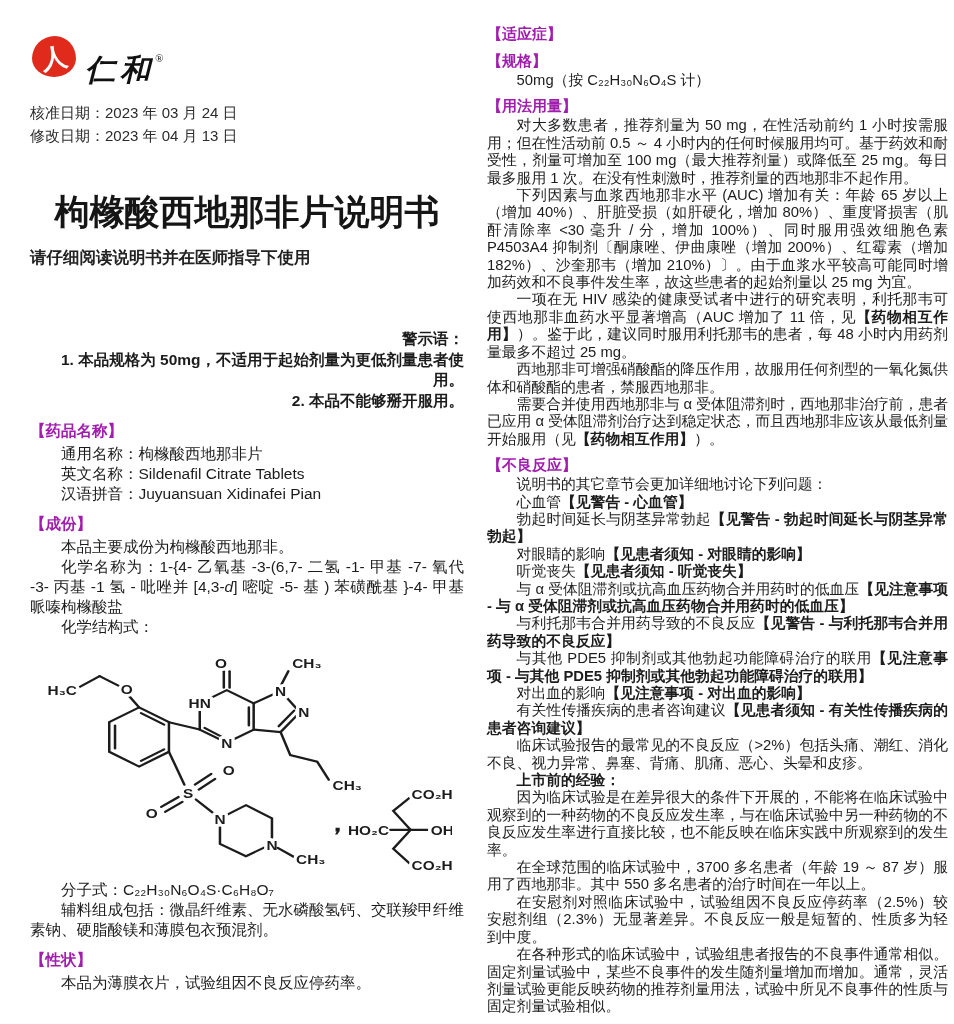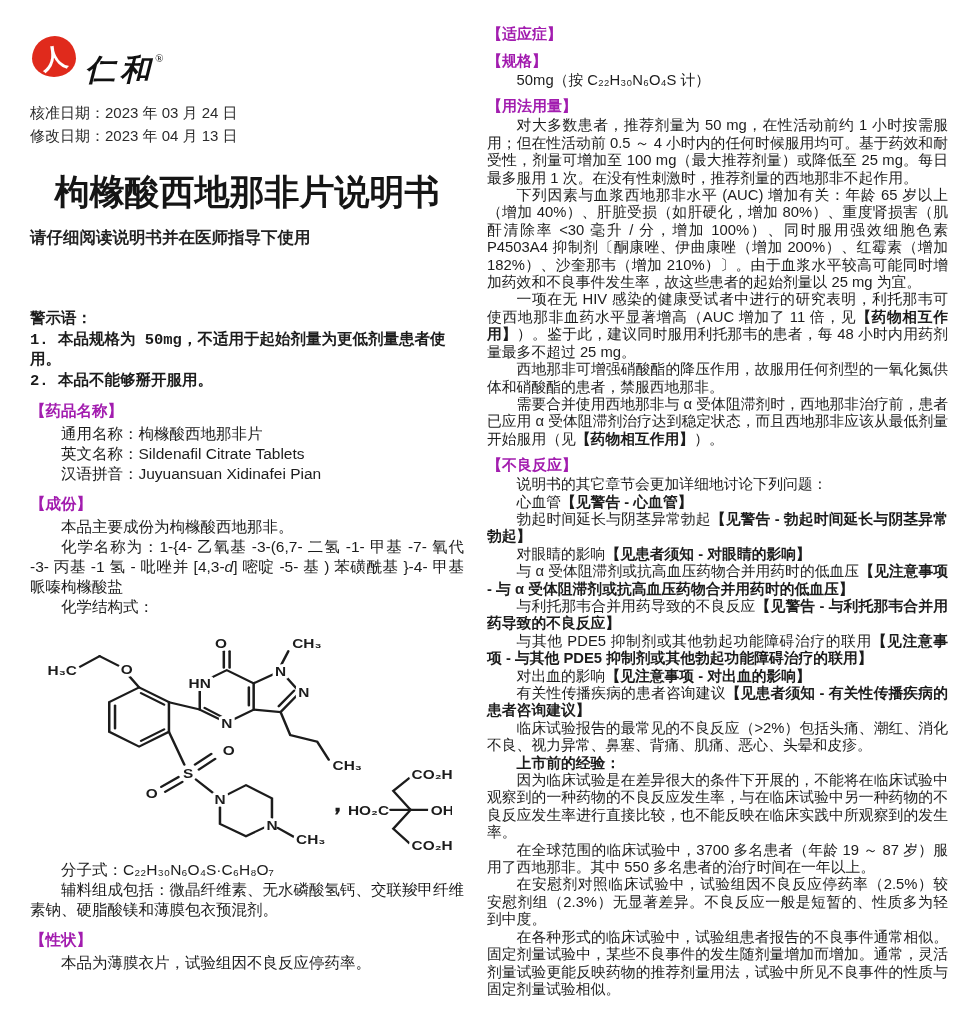--- a/index.html
+++ b/index.html
@@ -16,25 +16,25 @@
   
   .brand{display:flex;align-items:flex-start;margin:36px 0 0 2px;height:48px;}
   .brand-mark{width:44px;height:41px;background:#e02a1c;border-radius:52% 48% 50% 50%/55% 55% 45% 45%;
     display:flex;align-items:center;justify-content:center;flex:0 0 auto;}
   .brand-glyph{color:#fff;font-size:26px;font-weight:700;line-height:1;transform:rotate(-10deg) translateY(1px);}
   .brand-name{font-size:30px;font-weight:900;letter-spacing:5px;margin-left:9px;line-height:44px;
     font-family:"Liberation Serif","DejaVu Serif",serif;color:#111;font-style:italic;}
   .brand-reg{font-size:11px;font-weight:400;vertical-align:18px;letter-spacing:0;}
 
   .dates{margin-top:17px;font-size:15px;line-height:23px;color:#2b2b2b;}
-  .doc-title{margin-top:22px;text-align:center;font-size:35px;font-weight:700;letter-spacing:0px;color:#151515;white-space:nowrap;}
+  .doc-title{margin-top:42px;text-align:center;font-size:35px;font-weight:700;letter-spacing:0px;color:#151515;white-space:nowrap;}
   .doc-subtitle{margin-top:11px;text-align:left;font-size:16.5px;font-weight:700;color:#222;}
 
   .warning{margin-top:60px;}
-  .warning .para{font-weight:700;font-size:15.5px;line-height:20.5px;text-align:left;font-family:Liberation Mono, monospace;}
+  .warning .para{font-weight:700;font-size:15.5px;line-height:20.5px;text-align:right;}
 
   .sec-h{font-size:15.5px;font-weight:700;margin:10px 0 2px;color:#a21caf;}
   .para{margin:0;font-size:15.5px;line-height:20px;text-align:justify;text-justify:inter-ideograph;}
   .ind{text-indent:2em;}
   .b{font-weight:700;}
   .i{font-style:italic;}
 
   .col-right .sec-h{margin:8px 0 1px;font-size:15px;}
   .col-right .para{font-size:14.8px;line-height:17.4px;}
   .col-right .sec:first-child .sec-h{margin-top:0;}
@@ -176,20 +176,21 @@
         <p class="para ind"><span>一项在无 HIV 感染的健康受试者中进行的研究表明，利托那韦可使西地那非血药水平显著增高（AUC 增加了 11 倍，见</span><span class="b">【药物相互作用】</span><span>）。鉴于此，建议同时服用利托那韦的患者，每 48 小时内用药剂量最多不超过 25 mg。</span></p>
         <p class="para ind"><span>西地那非可增强硝酸酯的降压作用，故服用任何剂型的一氧化氮供体和硝酸酯的患者，禁服西地那非。</span></p>
         <p class="para ind"><span>需要合并使用西地那非与 α 受体阻滞剂时，西地那非治疗前，患者已应用 α 受体阻滞剂治疗达到稳定状态，而且西地那非应该从最低剂量开始服用（见</span><span class="b">【药物相互作用】</span><span>）。</span></p>
       </section>
       <section class="sec">
         <h3 class="sec-h">【不良反应】</h3>
         <p class="para ind"><span>说明书的其它章节会更加详细地讨论下列问题：</span></p>
         <p class="para ind"><span>心血管</span><span class="b">【见警告 - 心血管】</span></p>
         <p class="para ind"><span>勃起时间延长与阴茎异常勃起</span><span class="b">【见警告 - 勃起时间延长与阴茎异常勃起】</span></p>
         <p class="para ind"><span>对眼睛的影响</span><span class="b">【见患者须知 - 对眼睛的影响】</span></p>
+        <p class="para ind"><span>听觉丧失</span><span class="b">【见患者须知 - 听觉丧失】</span></p>
         <p class="para ind"><span>与 α 受体阻滞剂或抗高血压药物合并用药时的低血压</span><span class="b">【见注意事项 - 与 α 受体阻滞剂或抗高血压药物合并用药时的低血压】</span></p>
         <p class="para ind"><span>与利托那韦合并用药导致的不良反应</span><span class="b">【见警告 - 与利托那韦合并用药导致的不良反应】</span></p>
         <p class="para ind"><span>与其他 PDE5 抑制剂或其他勃起功能障碍治疗的联用</span><span class="b">【见注意事项 - 与其他 PDE5 抑制剂或其他勃起功能障碍治疗的联用】</span></p>
         <p class="para ind"><span>对出血的影响</span><span class="b">【见注意事项 - 对出血的影响】</span></p>
         <p class="para ind"><span>有关性传播疾病的患者咨询建议</span><span class="b">【见患者须知 - 有关性传播疾病的患者咨询建议】</span></p>
         <p class="para ind"><span>临床试验报告的最常见的不良反应（&gt;2%）包括头痛、潮红、消化不良、视力异常、鼻塞、背痛、肌痛、恶心、头晕和皮疹。</span></p>
         <p class="para ind"><span class="b">上市前的经验：</span></p>
         <p class="para ind"><span>因为临床试验是在差异很大的条件下开展的，不能将在临床试验中观察到的一种药物的不良反应发生率，与在临床试验中另一种药物的不良反应发生率进行直接比较，也不能反映在临床实践中所观察到的发生率。</span></p>
         <p class="para ind"><span>在全球范围的临床试验中，3700 多名患者（年龄 19 ～ 87 岁）服用了西地那非。其中 550 多名患者的治疗时间在一年以上。</span></p>
         <p class="para ind"><span>在安慰剂对照临床试验中，试验组因不良反应停药率（2.5%）较安慰剂组（2.3%）无显著差异。不良反应一般是短暂的、性质多为轻到中度。</span></p>

